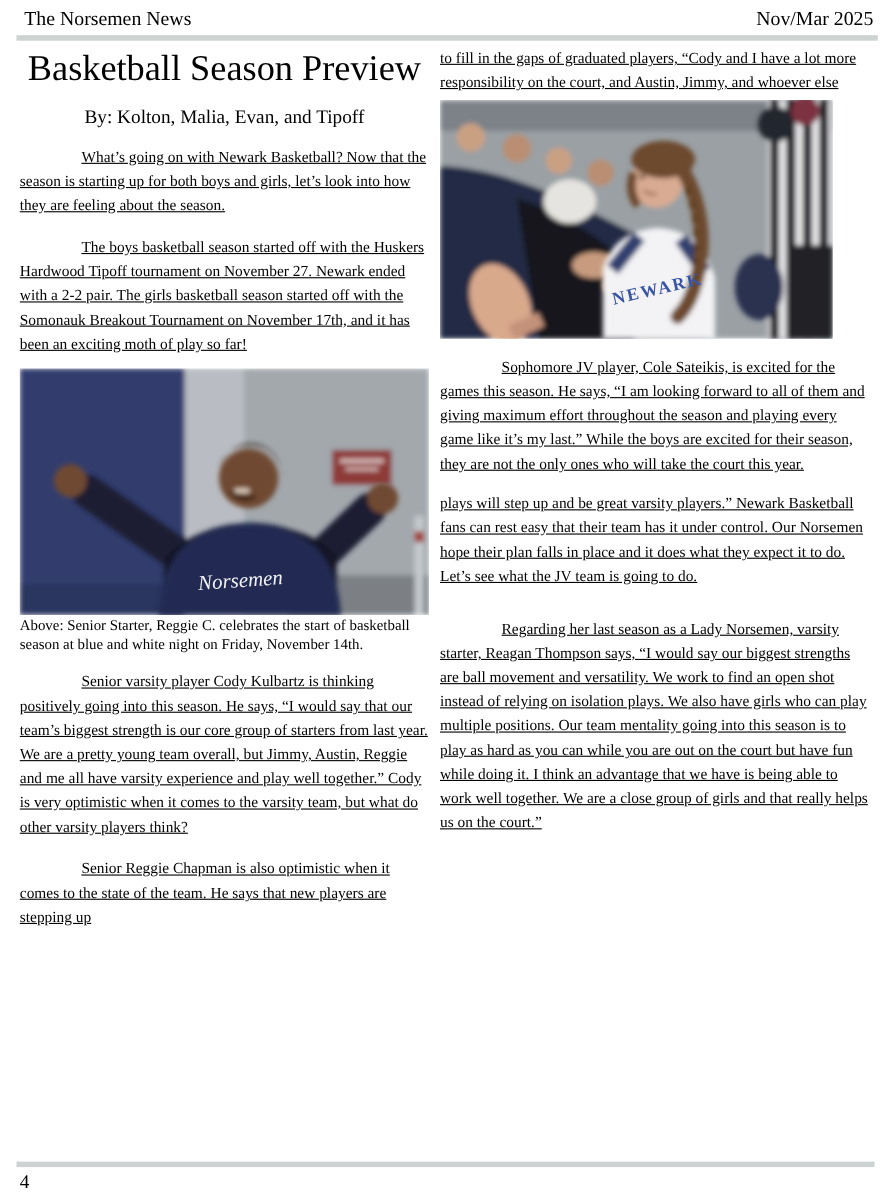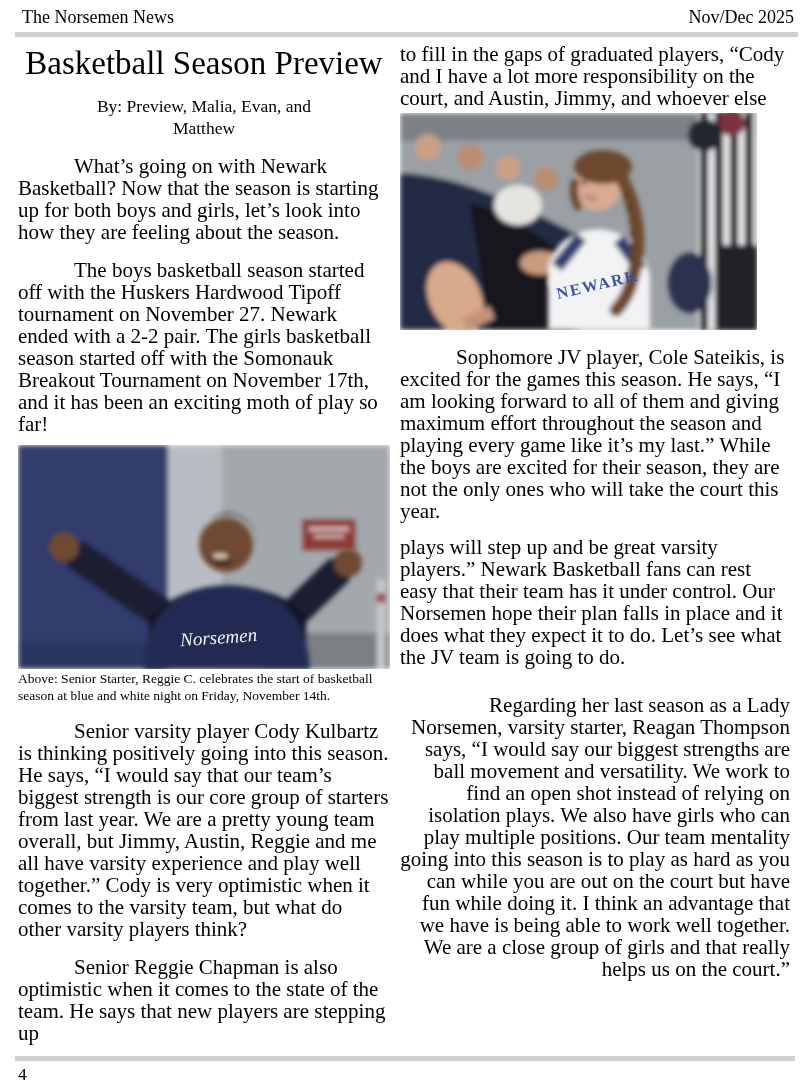--- a/index.html
+++ b/index.html
@@ -24,51 +24,51 @@
   .col.left{width:372px;}
   .col.right{width:390px;}
   h1.title{
     font-size:33px;font-weight:normal;line-height:44px;
     text-align:center;margin:4px 0 0 0;
   }
   .byline{
     text-align:center;font-size:17.5px;line-height:22px;
     margin:10px 58px 0 58px;
   }
-  p.body-p{font-size:21px;line-height:22px;margin:16px 0 0 0;text-align:left;}
+  p.body-p{font-size:14px;line-height:22px;margin:16px 0 0 0;text-align:left;text-decoration:underline;}
   p.body-p.indent{text-indent:56px;}
   .col.right p.first-p{margin-top:6px;}
-  .col.right p.gap-before{margin-top:26px;text-align:right;}
+  .col.right p.gap-before{margin-top:26px;}
   figure{margin:10px 0 0 0;padding:0;}
   figure.right-fig{margin-top:4px;}
   figure svg{display:block;}
   figcaption{
     font-size:13.5px;line-height:16.5px;margin-top:2px;
     text-align:left;
   }
   .footer{position:absolute;left:0;right:0;top:1056px;}
   .footer .rule{margin-right:5px;}
   .page-number{font-size:17.5px;line-height:20px;margin:3px 0 0 18px;}
 </style>
 </head>
 <body>
 
 <div class="page">
 
   <div class="masthead-row">
     <span>The Norsemen News</span>
-    <span>Nov/Dec 2025</span>
+    <span>Nov/Mar 2025</span>
   </div>
   <div class="rule top"></div>
 
   <div class="columns">
 
     <section class="col left">
       <h1 class="title">Basketball Season Preview</h1>
-      <div class="byline">By: Preview, Malia, Evan, and Matthew</div>
+      <div class="byline">By: Kolton, Malia, Evan, and Tipoff</div>
 
       <p class="body-p indent">What’s going on with Newark Basketball? Now that the season is starting up for both boys and girls, let’s look into how they are feeling about the season.</p>
       <p class="body-p indent">The boys basketball season started off with the Huskers Hardwood Tipoff tournament on November 27. Newark ended with a 2-2 pair. The girls basketball season started off with the Somonauk Breakout Tournament on November 17th, and it has been an exciting moth of play so far!</p>
 
       <figure>
         <svg width="372" height="224" viewBox="0 0 372 224" role="img">
           <defs>
             <filter id="soft1" x="-10%" y="-10%" width="120%" height="120%">
                 <feGaussianBlur stdDeviation="2.4"></feGaussianBlur>
               </filter>

